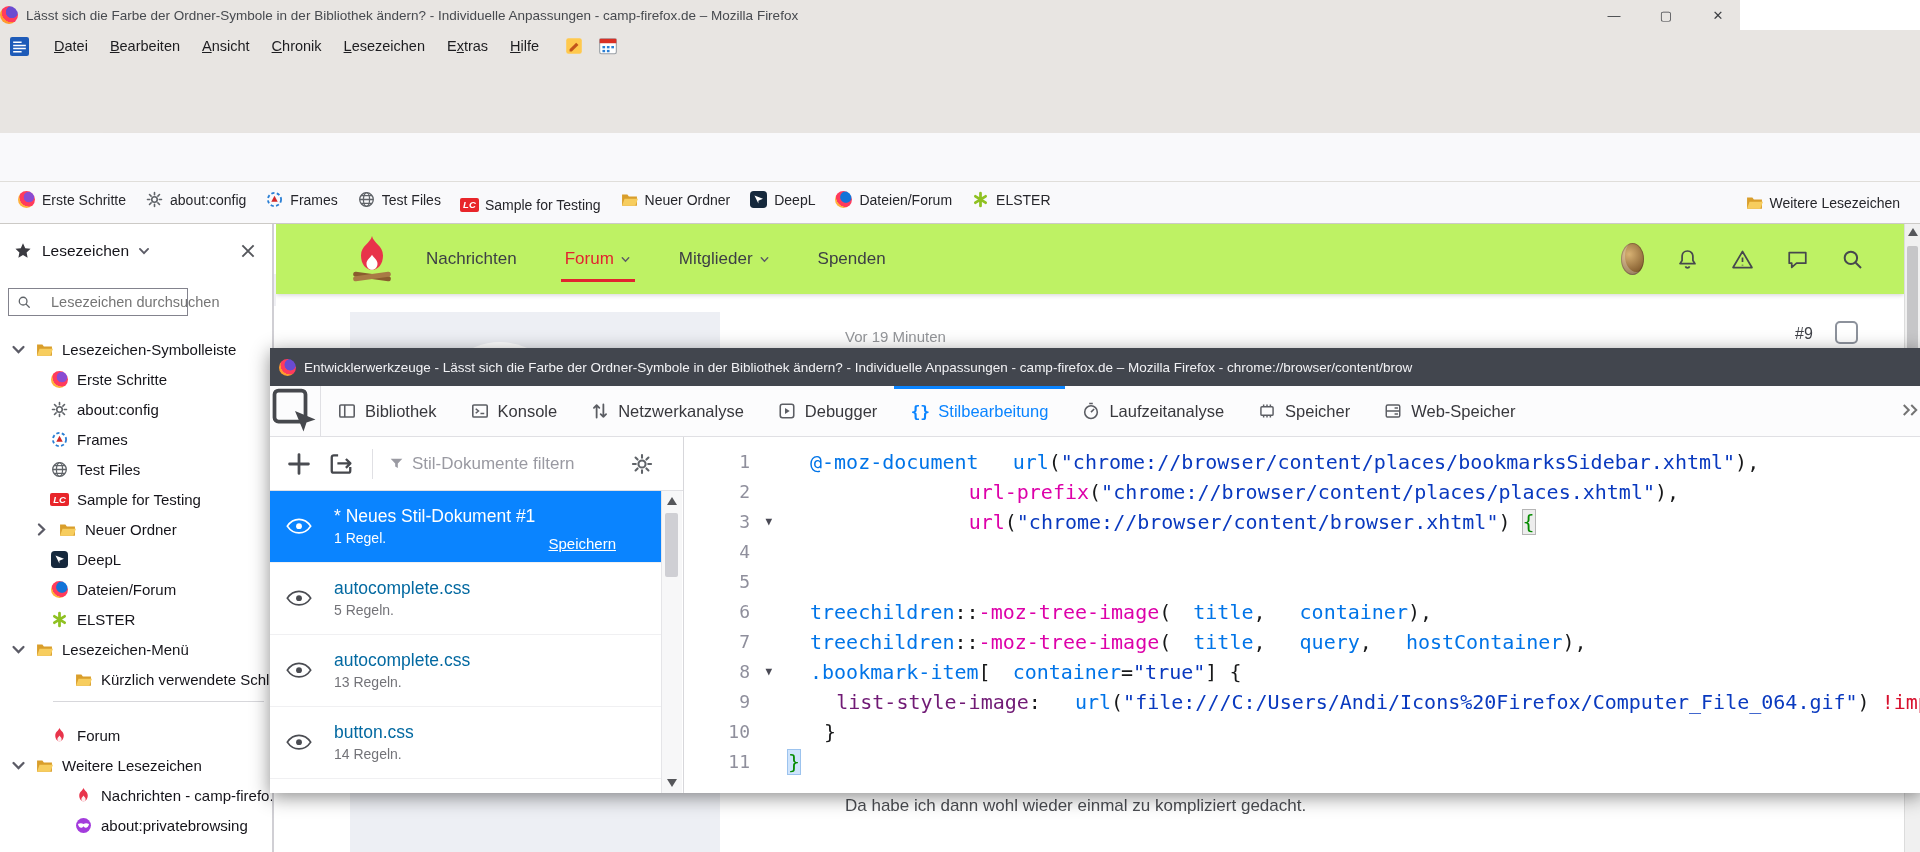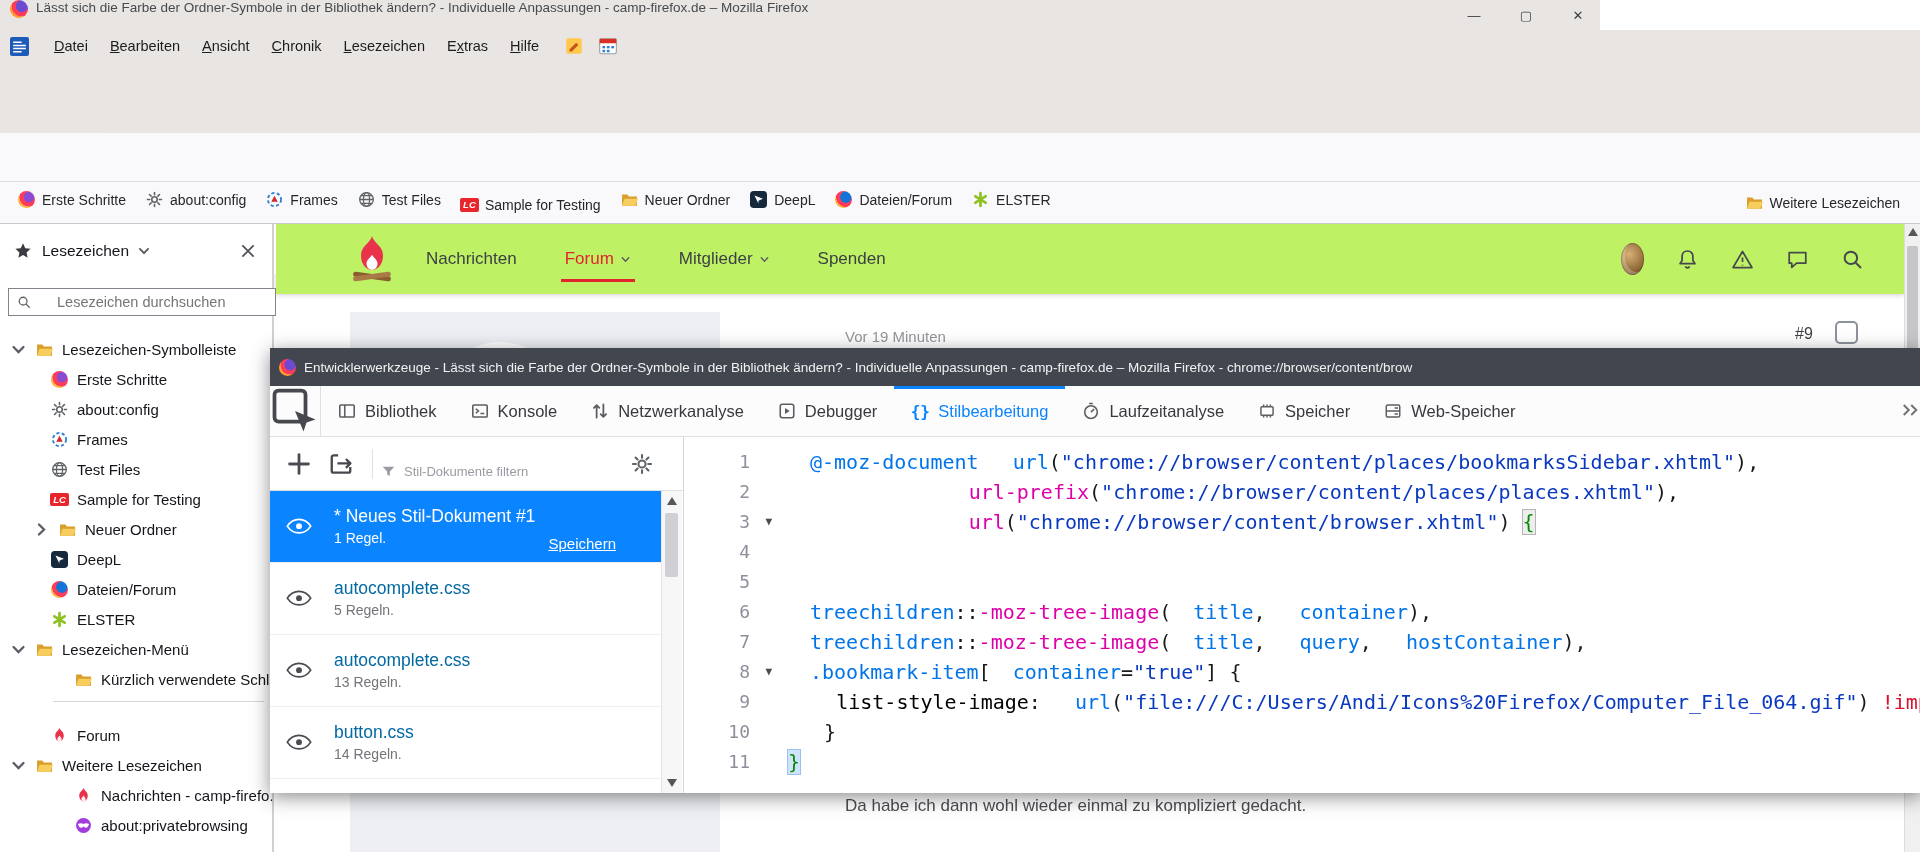--- a/index.html
+++ b/index.html
@@ -3,22 +3,22 @@
 <meta charset="utf-8">
 <style>
   html,body{margin:0;padding:0;background:#888;}
   .screen{position:relative;width:1920px;height:852px;background:#fff;overflow:hidden;
     font-family:"Liberation Sans",sans-serif;color:#15141a;}
   .ic{display:inline-flex;align-items:center;justify-content:center;flex:0 0 auto;}
   .ic svg{display:block;}
   u{text-decoration:underline;}
 
   
-  .titlebar{position:absolute;left:0;top:0;width:1600px;height:30px;background:#e8e5e2;
-    display:flex;align-items:flex-start;padding-left:10px;box-sizing:border-box;font-size:13.5px;color:#474a4f;}
+  .titlebar{position:absolute;left:0;top:0;width:1740px;height:30px;background:#e8e5e2;
+    display:flex;align-items:center;padding-left:0;box-sizing:border-box;font-size:13.5px;color:#474a4f;}
   .titlebar .ic{width:18px;height:18px;margin-right:8px;}
   .win-controls{position:absolute;right:14px;top:0;height:30px;display:flex;align-items:center;gap:36px;color:#3c3e42;}
   .wc{width:16px;height:16px;display:flex;align-items:center;justify-content:center;font-size:13px;}
 
   
   .menubar{position:absolute;left:0;top:30px;width:1920px;height:32px;background:#e8e5e2;
     display:flex;align-items:center;padding-left:10px;box-sizing:border-box;font-size:14.5px;color:#1d1d20;}
   .menubar .appic{width:19px;height:19px;margin-right:14px;}
   .menu-item{padding:3px 11px;cursor:default;}
   .menubar .after-ic{width:20px;height:20px;margin-left:14px;}
@@ -76,22 +76,22 @@
   .bm-overflow{position:absolute;right:20px;display:inline-flex;align-items:center;gap:7px;font-size:14px;color:#26262b;}
   .lc-ic{background:#e8252a;color:#fff;font-weight:bold;font-size:9.5px;padding:2px 3px;border-radius:2px;line-height:1;}
 
   
   .sidebar{position:absolute;left:0;top:224px;width:274px;bottom:0;background:#fff;border-right:2px solid #d0cfd4;box-sizing:border-box;}
   .sb-head{position:absolute;left:0;top:0;width:100%;height:54px;display:flex;align-items:center;padding:0 14px;box-sizing:border-box;}
   .sb-head .star{width:18px;height:18px;margin-right:10px;}
   .sb-title{font-size:15.5px;color:#15141a;}
   .sb-caret{width:14px;height:14px;margin-left:8px;}
   .sb-close{position:absolute;right:14px;width:20px;height:20px;}
-  .sb-search{position:absolute;left:8px;top:64px;width:268px;height:28px;border:1px solid #83838d;background:#fff;
-    display:flex;align-items:center;padding:0 8px;box-sizing:border-box;gap:24px;}
+  .sb-search{position:absolute;left:8px;top:64px;width:180px;height:28px;border:1px solid #83838d;background:#fff;
+    display:flex;align-items:center;padding:0 8px;box-sizing:border-box;gap:18px;}
   .sb-search input{border:none;outline:none;font-size:14.5px;color:#5b5b60;width:170px;font-family:"Liberation Sans",sans-serif;background:transparent;}
   .tree{position:absolute;left:0;top:104px;right:0;bottom:0;overflow:hidden;}
   .tree-row{height:30px;display:flex;align-items:flex-end;font-size:15px;color:#15141a;white-space:nowrap;}
   .tree-row .ic{width:17px;height:17px;margin-right:9px;}
   .tw{width:12px;height:12px;display:inline-flex;margin-right:6px;}
   .tree-row.d0{padding-left:10px;}
   .tree-row.d1{padding-left:33px;}
   .tree-row.d1.noexp{padding-left:51px;}
   .tree-row.d2{padding-left:75px;}
   .tree-sep{height:26px;position:relative;}
@@ -135,21 +135,21 @@
   .dt-tab .ic{width:18px;height:18px;color:#5b5d63;}
   .dt-tab.active{color:#0a84ff;}
   .dt-tab.active::before{content:"";position:absolute;left:0;right:0;top:0;height:3px;background:#0a84ff;}
   .dt-more{position:absolute;right:2px;top:52px;width:20px;height:20px;color:#737373;}
   .dt-body{position:absolute;left:0;top:89px;right:0;bottom:0;}
 
   
   .sheet-list{position:absolute;left:0;top:0;width:414px;bottom:0;border-right:1px solid #d7d7db;box-sizing:border-box;background:#fff;}
   .se-toolbar{position:absolute;left:0;top:0;right:0;height:54px;border-bottom:1px solid #e0e0e4;display:flex;align-items:center;box-sizing:border-box;}
   .se-toolbar .tbtn{width:26px;height:26px;margin-left:16px;}
-  .se-filter{display:flex;align-items:flex-end;gap:8px;margin-left:18px;padding-left:8px;border-left:1px solid #e0e0e4;height:30px;color:#9a9aa2;font-size:13px;}
+  .se-filter{display:flex;align-items:center;gap:8px;margin-left:18px;padding-left:16px;border-left:1px solid #e0e0e4;height:30px;color:#9a9aa2;font-size:17px;}
   .se-gear{position:absolute;right:30px;width:22px;height:22px;}
   .sheets{position:absolute;left:0;top:54px;width:392px;bottom:0;overflow:hidden;}
   .sheet{height:72px;position:relative;display:flex;align-items:center;padding-left:16px;box-sizing:border-box;border-bottom:1px solid #f0f0f2;}
   .sheet .eye{width:26px;height:18px;color:#4a4c52;margin-right:22px;}
   .sheet .s-name{font-size:17.5px;color:#0369a1;line-height:1.45;}
   .sheet .s-sub{font-size:14px;color:#737378;display:flex;line-height:1.4;}
   .sheet.selected{background:#0a84ff;}
   .sheet.selected .eye{color:#fff;}
   .sheet.selected .s-name{color:#fff;}
   .sheet.selected .s-sub{color:#fff;}
@@ -164,21 +164,21 @@
   
   .code{position:absolute;left:414px;top:0;right:0;bottom:0;background:#fff;overflow:hidden;}
   .gutter{position:absolute;left:0;top:10px;width:92px;font-family:"DejaVu Sans Mono",monospace;font-size:18px;color:#8f8f9c;}
   .gl{height:30px;line-height:30px;text-align:right;padding-right:26px;position:relative;}
   .gl .fold{position:absolute;right:4px;top:0;font-size:11px;color:#4a4a55;}
   .codelines{position:absolute;left:104px;top:10px;right:0;font-family:"DejaVu Sans Mono",monospace;font-size:20px;}
   .cl{height:30px;line-height:30px;white-space:pre;}
   .tk-k{color:#0074e8;margin-left:22px;}
   .tk-f{color:#dd00a9;}
   .tk-s{color:#0939bf;}
-  .tk-g{color:#000000;text-align:center;}
+  .tk-g{color:#701a75;text-align:center;}
   .tk-i{color:#d7102d;}
   .tk-p{color:#18191a;}
   .tk-m{color:#058b00;background:#ededed;outline:1px solid #b5b5b5;}
   .tk-m2{color:#058b00;background:#cfe4fc;outline:1px solid #9cc3ee;}
 </style>
 </head>
 <body>
 
 <div class="screen">
 

